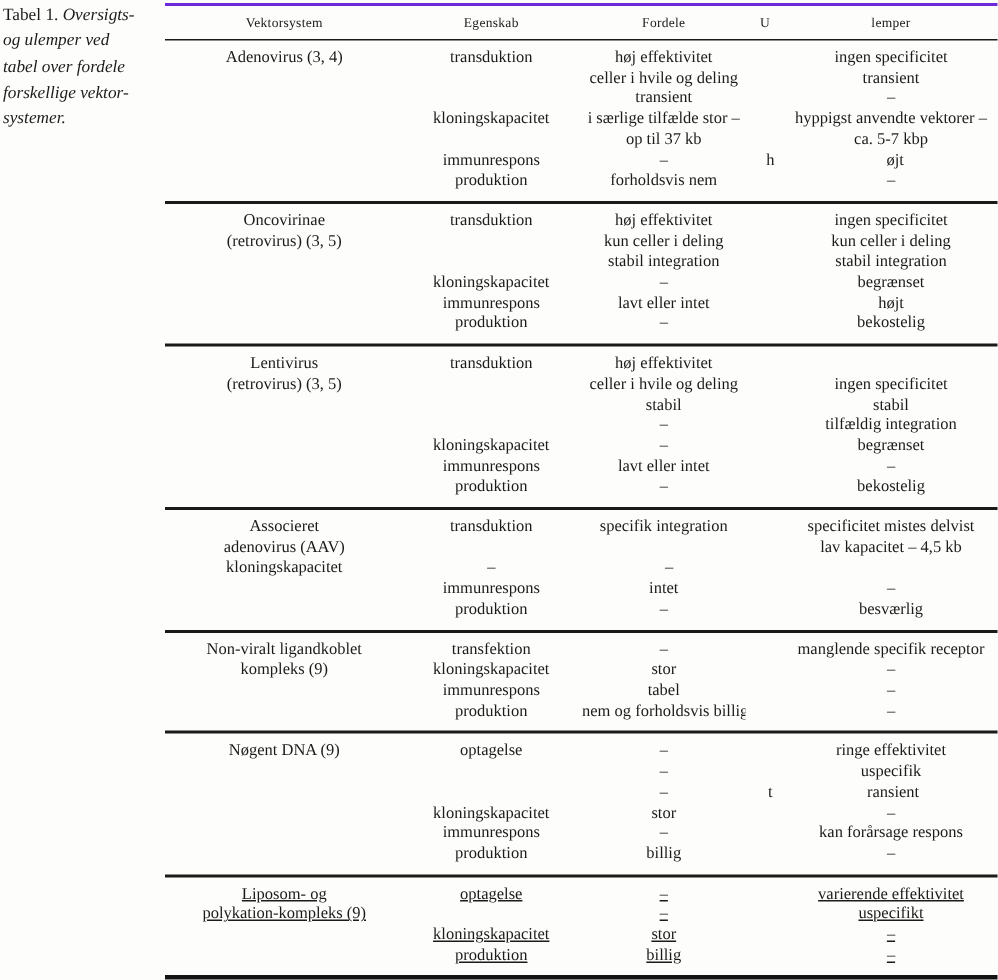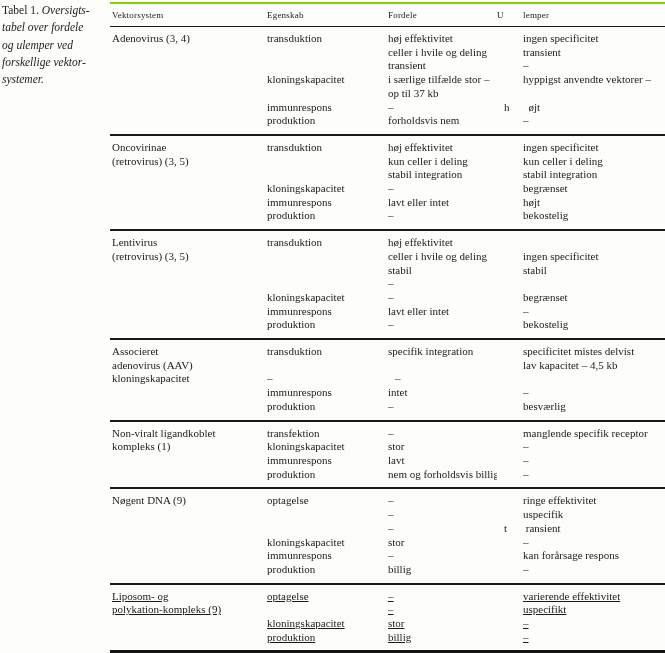--- a/index.html
+++ b/index.html
@@ -16,21 +16,22 @@
   .caption {
     position:absolute; left:2px; top:2px; width:107px;
     font-size:11.5px; line-height:17.3px;
   }
   .cap-roman { font-style:normal; }
   .cap-italic { font-style:italic; }
 
   
   .tablewrap {
     position:absolute; left:110px; top:2px; width:555px;
-    border-top:2px solid #84cc16;
+    border-top:2px solid #6d28d9;
+    text-align:center;
   }
   .grid-row {
     display:grid;
     grid-template-columns:155px 121px 109px 26px 1fr;
   }
   .header-row {
     padding:6px 0 5px 2px;
     border-bottom:1.5px solid #1a1a1a;
   }
   .header-row .cell {
@@ -47,22 +48,22 @@
   }
   .section .c4 { padding-left:7px; }
 </style>
 </head>
 <body>
 
 <div class="page">
 
   <div class="caption">
     <div class="cap-line"><span class="cap-roman">Tabel 1.</span> <span class="cap-italic">Oversigts-</span></div>
+    <div class="cap-line cap-italic">og ulemper ved</div>
     <div class="cap-line cap-italic">tabel over fordele</div>
-    <div class="cap-line cap-italic">og ulemper ved</div>
     <div class="cap-line cap-italic">forskellige vektor-</div>
     <div class="cap-line cap-italic">systemer.</div>
   </div>
 
   <div class="tablewrap">
     <div class="grid-row header-row">
       <div class="cell c1">Vektorsystem</div>
       <div class="cell c2">Egenskab</div>
       <div class="cell c3">Fordele</div>
       <div class="cell c4">U</div>
@@ -96,20 +97,21 @@
             <div class="cell c2">kloningskapacitet</div>
             <div class="cell c3">i særlige tilfælde stor –</div>
             <div class="cell c4"></div>
             <div class="cell c5">hyppigst anvendte vektorer –</div>
           </div>
           <div class="grid-row">
             <div class="cell c1"></div>
             <div class="cell c2"></div>
             <div class="cell c3">op til 37 kb</div>
             <div class="cell c4"></div>
+            <div class="cell c5">ca. 5-7 kbp</div>
           </div>
           <div class="grid-row">
             <div class="cell c1"></div>
             <div class="cell c2">immunrespons</div>
             <div class="cell c3">–</div>
             <div class="cell c4">h</div>
             <div class="cell c5">  øjt</div>
           </div>
           <div class="grid-row">
             <div class="cell c1"></div>
@@ -182,20 +184,21 @@
             <div class="cell c2"></div>
             <div class="cell c3">stabil</div>
             <div class="cell c4"></div>
             <div class="cell c5">stabil</div>
           </div>
           <div class="grid-row">
             <div class="cell c1"></div>
             <div class="cell c2"></div>
             <div class="cell c3">–</div>
             <div class="cell c4"></div>
+            <div class="cell c5">tilfældig integration</div>
           </div>
           <div class="grid-row">
             <div class="cell c1"></div>
             <div class="cell c2">kloningskapacitet</div>
             <div class="cell c3">–</div>
             <div class="cell c4"></div>
             <div class="cell c5">begrænset</div>
           </div>
           <div class="grid-row">
             <div class="cell c1"></div>
@@ -250,30 +253,30 @@
         </div>
         <div class="section">
           <div class="grid-row">
             <div class="cell c1">Non-viralt ligandkoblet</div>
             <div class="cell c2">transfektion</div>
             <div class="cell c3">–</div>
             <div class="cell c4"></div>
             <div class="cell c5">manglende specifik receptor</div>
           </div>
           <div class="grid-row">
-            <div class="cell c1">kompleks (1)</div>
+            <div class="cell c1">kompleks (9)</div>
             <div class="cell c2">kloningskapacitet</div>
             <div class="cell c3">stor</div>
             <div class="cell c4"></div>
             <div class="cell c5">–</div>
           </div>
           <div class="grid-row">
             <div class="cell c1"></div>
             <div class="cell c2">immunrespons</div>
-            <div class="cell c3">lavt</div>
+            <div class="cell c3">tabel</div>
             <div class="cell c4"></div>
             <div class="cell c5">–</div>
           </div>
           <div class="grid-row">
             <div class="cell c1"></div>
             <div class="cell c2">produktion</div>
             <div class="cell c3">nem og forholdsvis billig</div>
             <div class="cell c4"></div>
             <div class="cell c5">–</div>
           </div>

